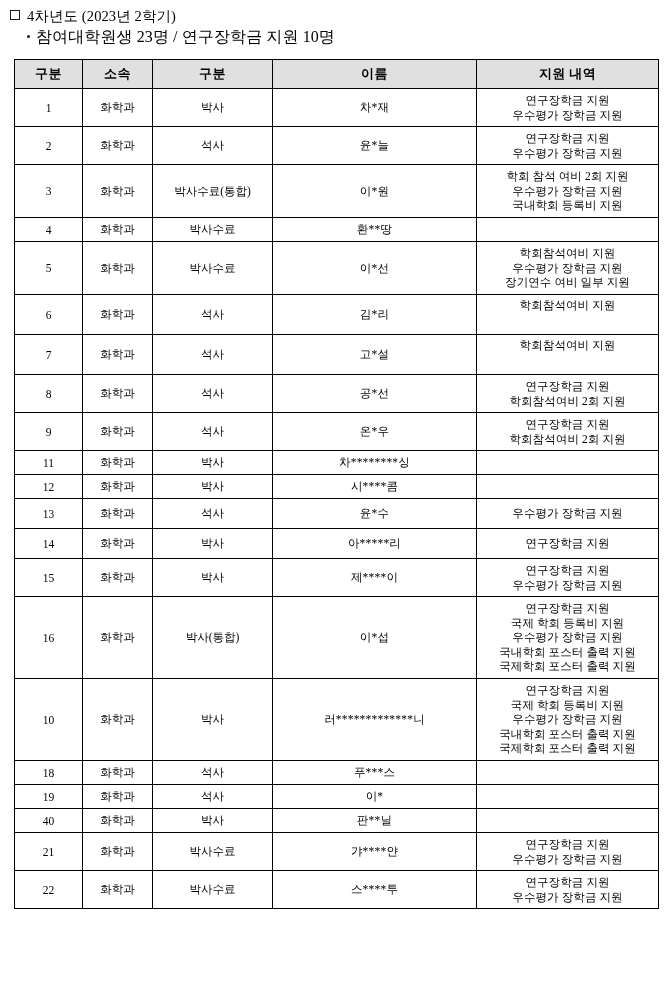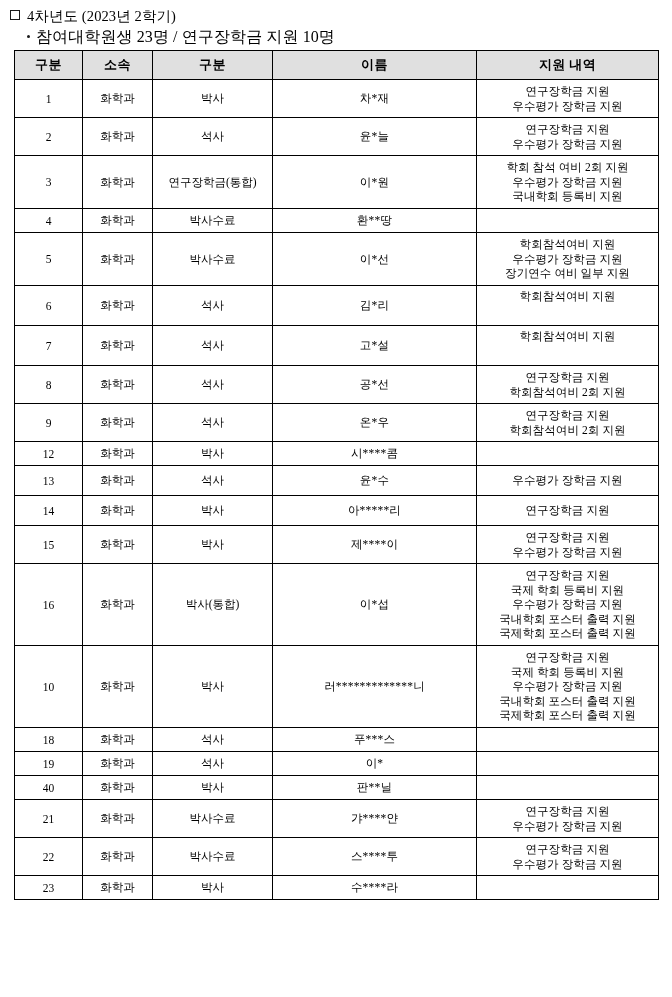--- a/index.html
+++ b/index.html
@@ -56,21 +56,21 @@
     background: #1a1a1a;
     border-radius: 50%;
     vertical-align: 4px;
     margin-right: 6px;
   }
 
   
   .table-wrap {
     position: absolute;
     left: 14px;
-    top: 50px;
+    top: 59px;
     width: 644px;
   }
   table.grid {
     border-collapse: collapse;
     table-layout: fixed;
     width: 644px;
   }
   table.grid th,
   table.grid td {
     border: 1px solid #000000;
@@ -156,21 +156,21 @@
             <td class="degree">석사</td>
             <td class="name">윤*늘</td>
             <td class="support">
               <span class="sline">연구장학금 지원</span>
               <span class="sline">우수평가 장학금 지원</span>
             </td>
           </tr>
           <tr style="height: 53px;">
             <td class="no">3</td>
             <td class="dept">화학과</td>
-            <td class="degree">연구장학금(통합)</td>
+            <td class="degree">박사수료(통합)</td>
             <td class="name">이*원</td>
             <td class="support">
               <span class="sline">학회 참석 여비 2회 지원</span>
               <span class="sline">우수평가 장학금 지원</span>
               <span class="sline">국내학회 등록비  지원</span>
             </td>
           </tr>
           <tr style="height: 24px;">
             <td class="no">4</td>
             <td class="dept">화학과</td>
@@ -221,20 +221,27 @@
             <td class="no">9</td>
             <td class="dept">화학과</td>
             <td class="degree">석사</td>
             <td class="name">온*우</td>
             <td class="support">
               <span class="sline">연구장학금 지원</span>
               <span class="sline">학회참석여비 2회 지원</span>
             </td>
           </tr>
           <tr style="height: 24px;">
+            <td class="no">11</td>
+            <td class="dept">화학과</td>
+            <td class="degree">박사</td>
+            <td class="name">차********싱</td>
+            <td class="support"></td>
+          </tr>
+          <tr style="height: 24px;">
             <td class="no">12</td>
             <td class="dept">화학과</td>
             <td class="degree">박사</td>
             <td class="name">시****콤</td>
             <td class="support"></td>
           </tr>
           <tr style="height: 30px;">
             <td class="no">13</td>
             <td class="dept">화학과</td>
             <td class="degree">석사</td>
@@ -321,25 +328,18 @@
           </tr>
           <tr style="height: 38px;">
             <td class="no">22</td>
             <td class="dept">화학과</td>
             <td class="degree">박사수료</td>
             <td class="name">스****투</td>
             <td class="support">
               <span class="sline">연구장학금 지원</span>
               <span class="sline">우수평가 장학금 지원</span>
             </td>
-          </tr>
-          <tr style="height: 24px;">
-            <td class="no">23</td>
-            <td class="dept">화학과</td>
-            <td class="degree">박사</td>
-            <td class="name">수****라</td>
-            <td class="support"></td>
           </tr>
         </tbody>
     </table>
   </div>
 
 </div>
 
 </body></html>

